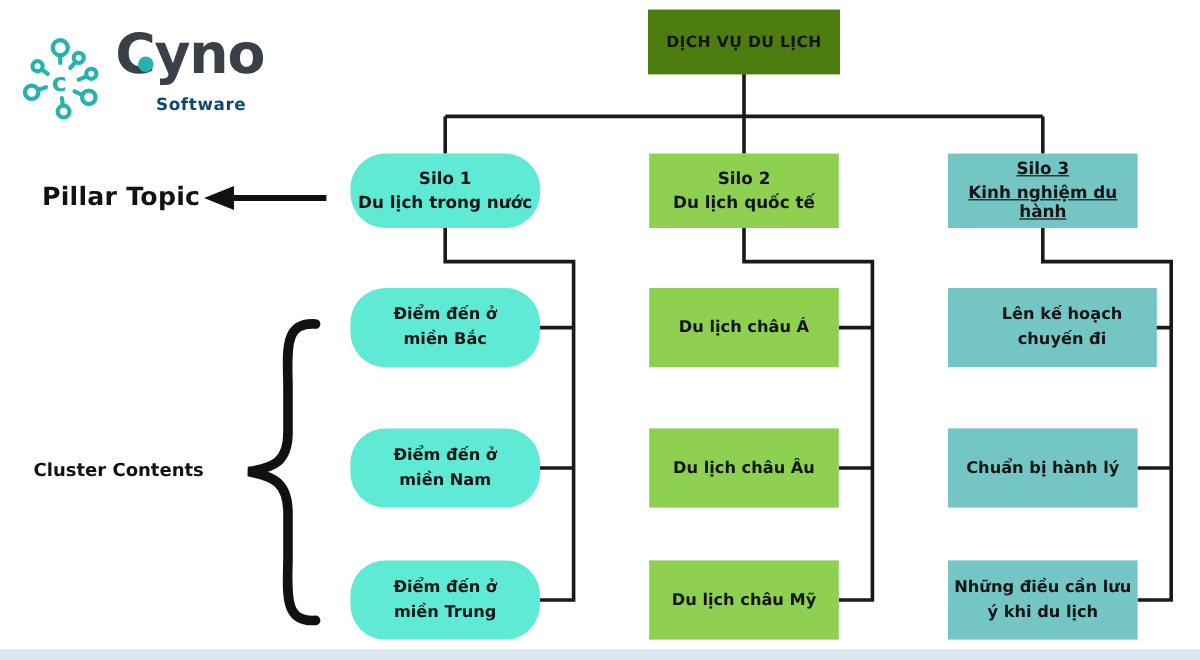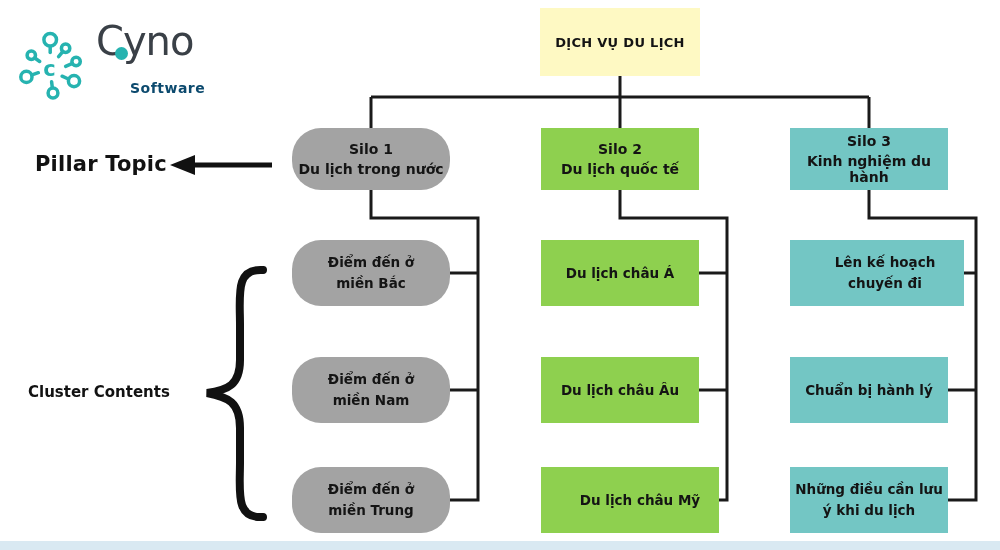--- a/index.html
+++ b/index.html
@@ -7,32 +7,32 @@
     position:relative;width:1000px;height:550px;background:#ffffff;overflow:hidden;
     font-family:"DejaVu Sans","Liberation Sans",sans-serif;color:#111;
   }
   svg.overlay{position:absolute;left:0;top:0;width:1000px;height:550px;pointer-events:none;}
   .box{
     position:absolute;display:flex;flex-direction:column;align-items:center;justify-content:center;
     text-align:center;font-weight:bold;color:#141414;
   }
   .box .line1{font-size:14px;}
   .box .line2{font-size:14px;margin-top:4px;}
-  .root{width:160px;height:68px;font-size:13px;letter-spacing:.3px;background:#fef9c3;}
+  .root{width:160px;height:54px;font-size:13px;letter-spacing:.3px;background:#4d7c0f;}
   .silo{width:158px;height:62px;}
   .cluster{width:158px;height:66px;font-size:13.5px;line-height:1.55;white-space:pre-line;}
-  .c-pink{background:#a3a3a3;border-radius:29px;}
+  .c-pink{background:#5eead4;border-radius:29px;}
   .c-green{background:#8ed04f;}
   .c-teal{background:#73c6c4;}
   .side-label{position:absolute;font-weight:bold;color:#121212;}
   .pillar-label{left:35px;top:152px;font-size:21px;letter-spacing:.2px;}
   .cluster-label{left:28px;top:383px;font-size:15px;}
   .logo{position:absolute;left:18px;top:24px;width:230px;height:84px;}
   .logo-icon{position:absolute;left:0;top:4px;width:70px;height:74px;}
-  .logo-brand{position:absolute;left:78px;top:-6px;font-size:40px;font-weight:normal;color:#3a4047;letter-spacing:-1px;}
+  .logo-brand{position:absolute;left:78px;top:-6px;font-size:46px;font-weight:bold;color:#3a4047;letter-spacing:-1px;}
   .logo-dot{position:absolute;left:97px;top:23px;width:13px;height:13px;border-radius:50%;background:#26b3b0;}
   .logo-sub{position:absolute;left:112px;top:56px;font-size:14px;font-weight:bold;color:#0c4a6e;letter-spacing:.5px;}
   .bottom-bar{position:absolute;left:0;top:541px;width:1000px;height:9px;background:#d9e9f2;}
 </style>
 </head>
 <body>
 
 <div class="canvas">
 
   <svg class="overlay" viewBox="0 0 1000 550">
@@ -105,23 +105,23 @@
 miền Nam</div>
   <div class="box cluster c-pink" style="left:292px;top:467px;">Điểm đến ở
 miền Trung</div>
 
   <div class="box silo c-green" style="left:541px;top:128px;">
     <span class="line1">Silo 2</span>
     <span class="line2">Du lịch quốc tế</span>
   </div>
   <div class="box cluster c-green" style="left:541px;top:240px;">Du lịch châu Á</div>
   <div class="box cluster c-green" style="left:541px;top:357px;">Du lịch châu Âu</div>
-  <div class="box cluster c-green" style="left:541px;top:467px;padding-left:20px;">Du lịch châu Mỹ</div>
+  <div class="box cluster c-green" style="left:541px;top:467px;">Du lịch châu Mỹ</div>
 
-  <div class="box silo c-teal" style="left:790px;top:128px;">
+  <div class="box silo c-teal" style="left:790px;top:128px;text-decoration:underline;">
     <span class="line1">Silo 3</span>
     <span class="line2">Kinh nghiệm du hành</span>
   </div>
   <div class="box cluster c-teal" style="left:790px;top:240px;padding-left:16px;">Lên kế hoạch
 chuyến đi</div>
   <div class="box cluster c-teal" style="left:790px;top:467px;">Những điều cần lưu
 ý khi du lịch</div>
   <div class="box cluster c-teal" style="left:790px;top:357px;">Chuẩn bị hành lý</div>
 
   <div class="bottom-bar"></div>

